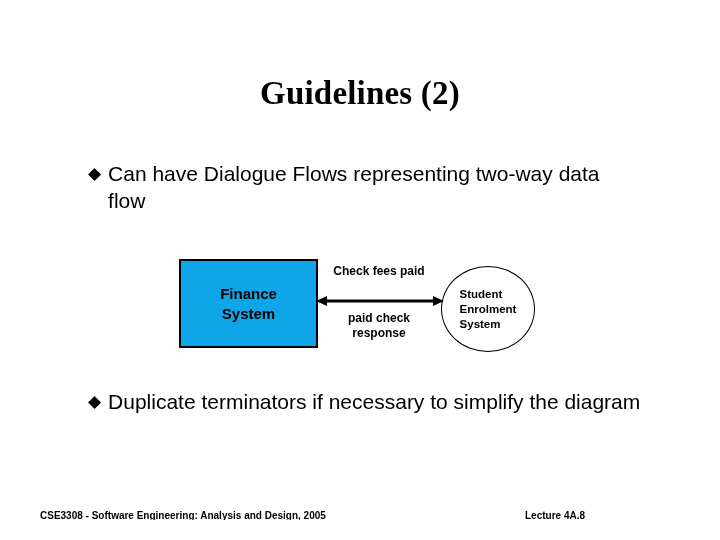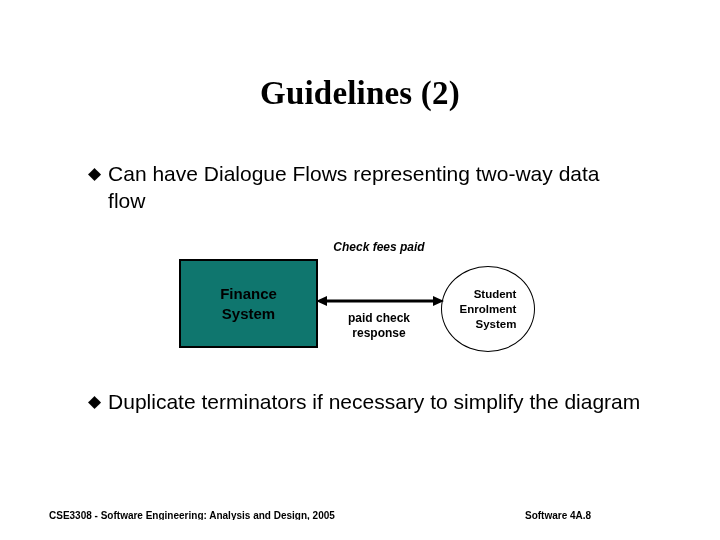--- a/index.html
+++ b/index.html
@@ -79,21 +79,21 @@
   }
 
   #finance-box {
     position: absolute;
     left: 179px;
     top: 259px;
     width: 139px;
     height: 89px;
     border: 2px solid #000000;
     box-sizing: border-box;
-    background: #0f766e;
+    background: #0ea5e9;
     display: flex;
     align-items: center;
     justify-content: center;
   }
   #finance-box .entity-label {
     font-family: "Liberation Sans", sans-serif;
     font-weight: bold;
     font-size: 15px;
     line-height: 20px;
     text-align: center;
@@ -113,21 +113,21 @@
     background: #ffffff;
     display: flex;
     align-items: center;
     justify-content: center;
   }
   #student-circle .entity-label {
     font-family: "Liberation Sans", sans-serif;
     font-weight: bold;
     font-size: 11.5px;
     line-height: 15px;
-    text-align: right;
+    text-align: left;
     white-space: pre-line;
     color: #000000;
   }
 
   #flow-arrow {
     position: absolute;
     left: 313px;
     top: 291px;
     width: 134px;
     height: 20px;
@@ -138,41 +138,40 @@
     font-family: "Liberation Sans", sans-serif;
     font-weight: bold;
     font-size: 12px;
     line-height: 15px;
     text-align: center;
     color: #000000;
     white-space: pre-line;
   }
   #flow-label-top {
     left: 311px;
-    top: 240px;
+    top: 264px;
     width: 136px;
-    font-style: italic;
   }
   #flow-label-bottom {
     left: 311px;
     top: 311px;
     width: 136px;
   }
 
   
   .footer-text {
     position: absolute;
     font-family: "Liberation Sans", sans-serif;
     font-weight: bold;
     font-size: 10px;
     line-height: 13px;
     color: #000000;
   }
   #footer-left {
-    left: 49px;
+    left: 40px;
     top: 509px;
   }
   #footer-right {
     left: 525px;
     top: 509px;
   }
 </style>
 </head>
 <body>
 
@@ -209,15 +208,15 @@
     <div class="flow-label" id="flow-label-bottom">paid check
 response</div>
   </div>
 
   <div class="bullet-row" id="bullet-2">
     <span class="bullet-marker">◆</span>
     <span class="bullet-text">Duplicate terminators if necessary to simplify the diagram</span>
   </div>
 
   <div class="footer-text" id="footer-left">CSE3308 - Software Engineering: Analysis and Design, 2005</div>
-  <div class="footer-text" id="footer-right">Software 4A.8</div>
+  <div class="footer-text" id="footer-right">Lecture 4A.8</div>
 
 </div>
 
 </body></html>

